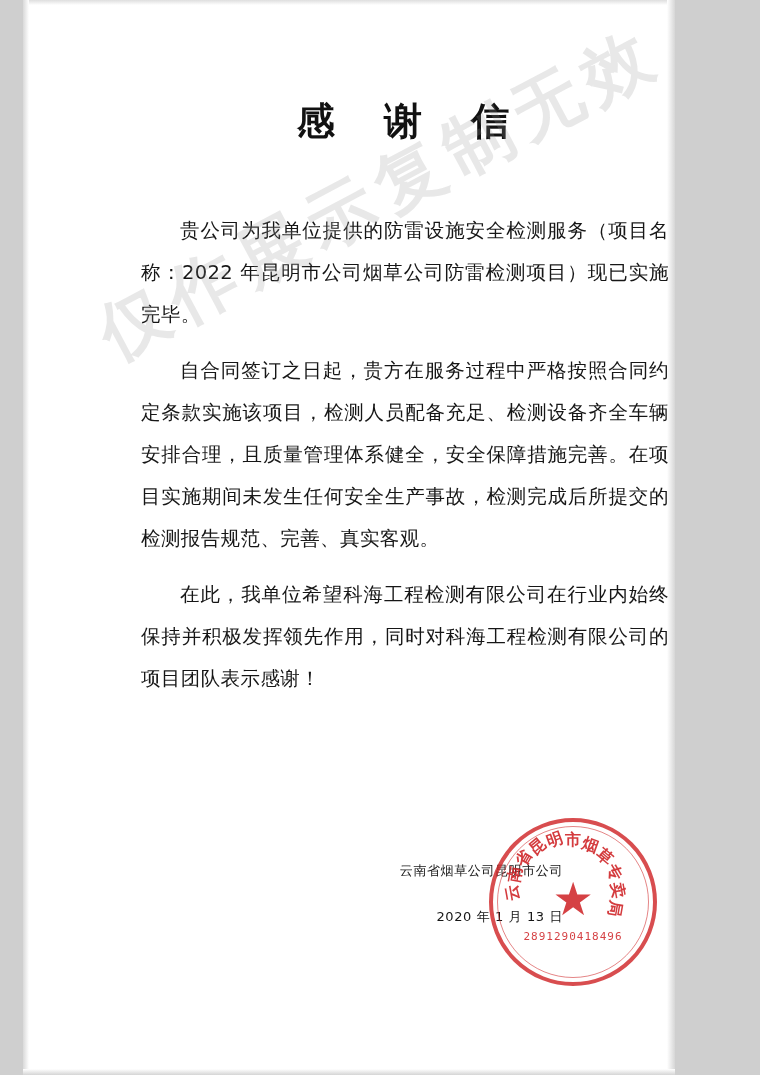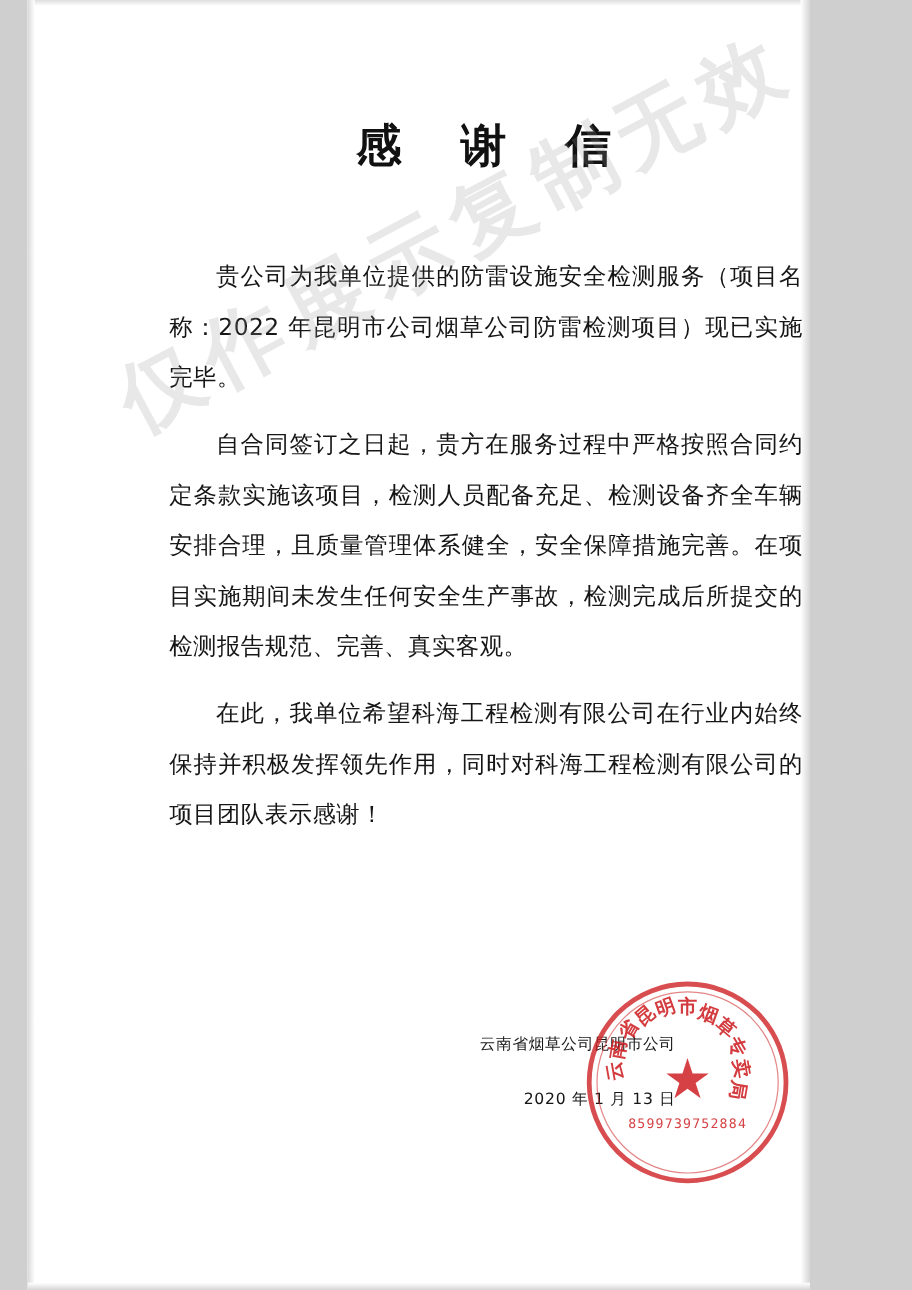--- a/index.html
+++ b/index.html
@@ -203,17 +203,17 @@
         <span style="transform: translate(-39.8528px, -47.4948px) translate(-50%, -50%) rotate(-40deg);">昆</span>
         <span style="transform: translate(-21.2052px, -58.2609px) translate(-50%, -50%) rotate(-20deg);">明</span>
         <span style="transform: translate(0px, -62px) translate(-50%, -50%) rotate(0deg);">市</span>
         <span style="transform: translate(21.2052px, -58.2609px) translate(-50%, -50%) rotate(20deg);">烟</span>
         <span style="transform: translate(39.8528px, -47.4948px) translate(-50%, -50%) rotate(40deg);">草</span>
         <span style="transform: translate(53.6936px, -31px) translate(-50%, -50%) rotate(60deg);">专</span>
         <span style="transform: translate(61.0581px, -10.7662px) translate(-50%, -50%) rotate(80deg);">卖</span>
         <span style="transform: translate(61.0581px, 10.7662px) translate(-50%, -50%) rotate(100deg);">局</span>
       </div>
     <div class="seal-star">★</div>
-    <div class="seal-bottom">8599739752884</div>
+    <div class="seal-bottom">2891290418496</div>
   </div>
 
   <div class="watermark">仅作展示复制无效</div>
 </div>
 
 </body></html>

